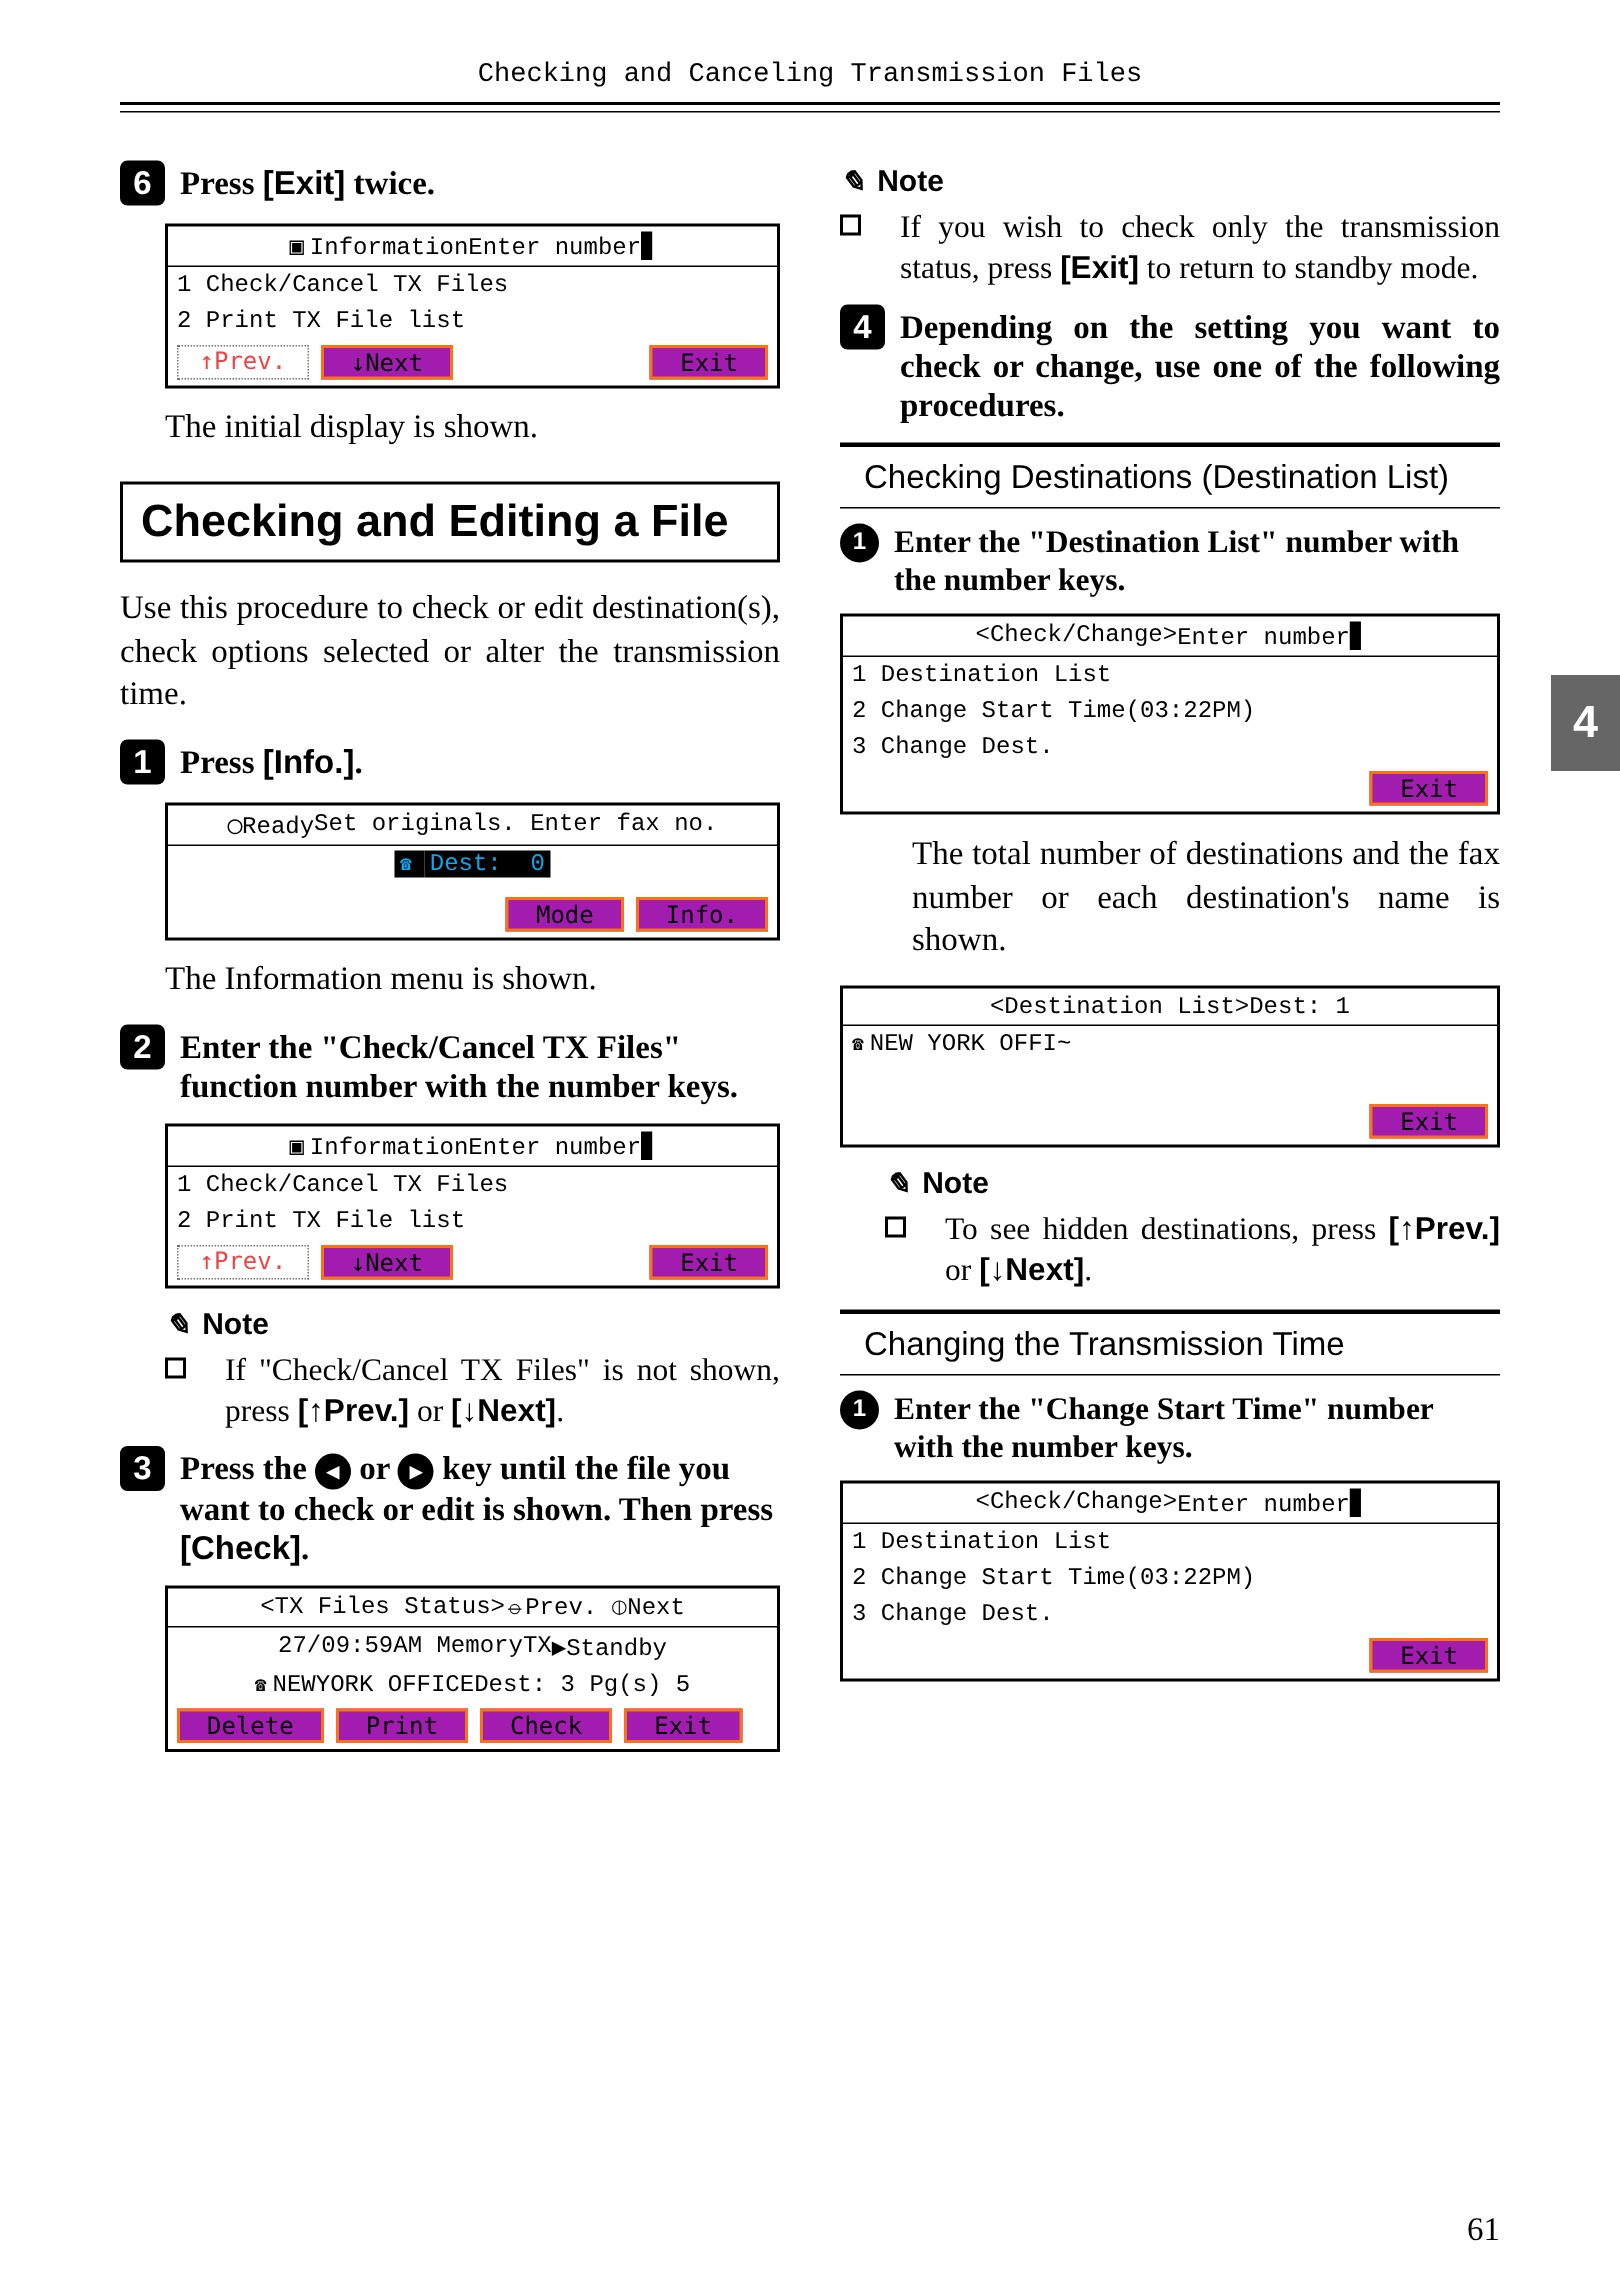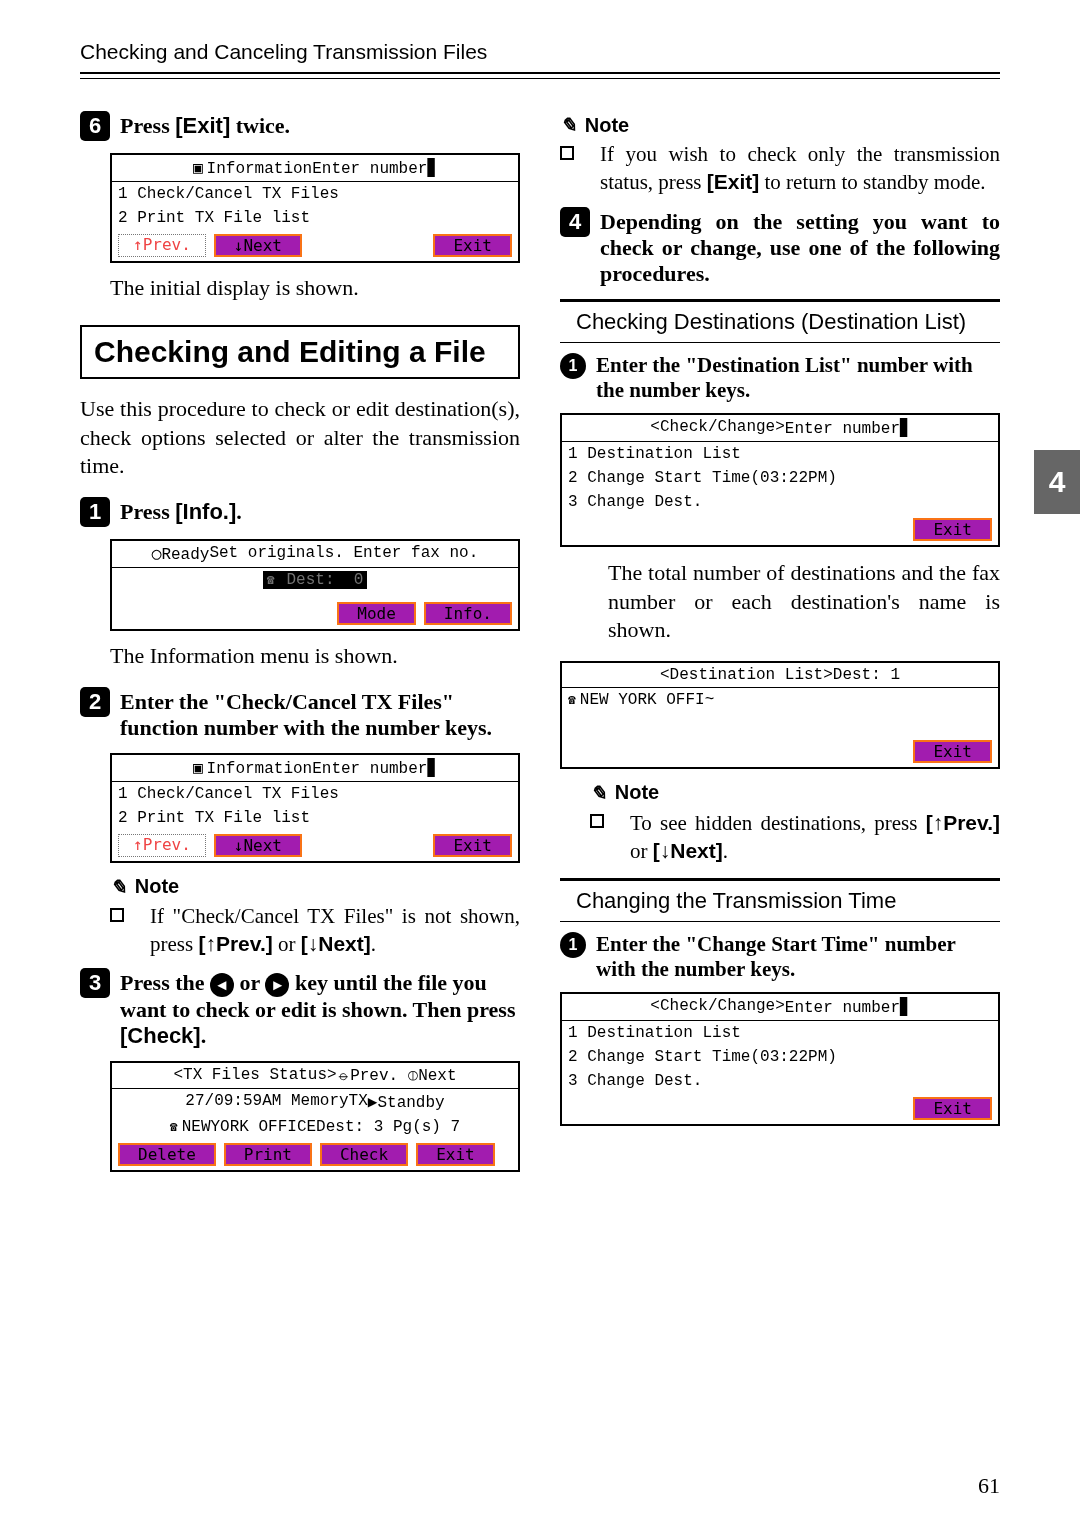--- a/index.html
+++ b/index.html
@@ -1,19 +1,19 @@
 <!DOCTYPE html>
 <html><head>
 <meta charset="utf-8">
 <style>
   *{box-sizing:border-box;margin:0;padding:0}
   body{font-family:Georgia,"Times New Roman",serif;color:#000;width:1080px;height:1529px;position:relative;background:#fff}
   .page{padding:40px 80px 40px 80px}
   .topline{border-top:2px solid #000;margin-bottom:4px}
-  .runhead{font-family:Liberation Sans, sans-serif;text-align:left;font-size:21px;margin-bottom:8px}
+  .runhead{font-family:Liberation Mono, monospace;text-align:center;font-size:18px;margin-bottom:8px}
   .rule-thin{border-top:1px solid #000;margin-bottom:26px}
   .cols{display:flex;gap:40px}
   .col{flex:1;min-width:0}
   .step-line{display:flex;align-items:flex-start;gap:10px;margin:6px 0 12px 0}
   .step-num{width:30px;height:30px;border-radius:5px;background:#000;color:#fff;font-family:Arial,Helvetica,sans-serif;font-weight:bold;font-size:22px;display:flex;align-items:center;justify-content:center;flex-shrink:0}
   .step-text{font-size:22px;font-weight:bold;padding-top:2px}
   .key{font-family:Arial,Helvetica,sans-serif;font-weight:bold}
   .lcd{border:2px solid #000;margin:6px 0 12px 30px;font-family:"Lucida Console","Courier New",monospace;font-size:16px}
   .lcd-row{padding:3px 6px}
   .lcd-split{display:flex;justify-content:center}
@@ -29,21 +29,21 @@
   .note-head.noin{margin-left:0}
   .pencil{font-style:italic;font-weight:bold}
   .note-item{display:flex;gap:26px;margin:4px 0 10px 30px;font-size:21px;line-height:1.3;text-align:justify}
   .note-item .box{width:14px;height:14px;border:2px solid #000;flex-shrink:0;margin-top:5px}
   .subhead{font-family:Arial,Helvetica,sans-serif;font-size:22px;margin:6px 0 6px 16px;line-height:1.3}
   .sub-rule-top{border-top:3px solid #000;margin:12px 0 0 0}
   .sub-rule-bot{border-top:1px solid #000;margin:6px 0 10px 0}
   .circ-step{display:flex;gap:10px;align-items:flex-start;margin:6px 0 10px 0}
   .circ-num{width:26px;height:26px;border-radius:50%;background:#000;color:#fff;font-family:Arial,sans-serif;font-weight:bold;display:flex;align-items:center;justify-content:center;flex-shrink:0}
   .circ-text{font-size:21px;font-weight:bold}
-  .inv{background:#000;color:#737373;padding:0 4px}
+  .inv{background:#000;color:#0ea5e9;padding:0 4px}
   .arrow-btn{display:inline-flex;align-items:center;justify-content:center;width:24px;height:24px;border-radius:50%;background:#000;color:#fff;font-size:16px}
   .side-tab{position:absolute;right:0;top:450px;width:46px;height:64px;background:#666;color:#fff;display:flex;align-items:center;justify-content:center;font-family:Arial,sans-serif;font-size:30px;font-weight:bold}
   .pagenum{position:absolute;bottom:30px;right:80px;font-size:22px}
   .dest-icon::before{content:"☎";font-size:13px;margin-right:4px}
   .info-icon::before{content:"▣";margin-right:4px}
   .cur::after{content:"▊"}
   .spacer{flex:1}
   .lcd .thin-sep{border-top:1px solid #000}
   .btngroup{display:flex;gap:8px}
 </style>
@@ -159,21 +159,21 @@
         <div class="lcd-row lcd-split">
           <span>&lt;TX Files Status&gt;</span>
           <span>⦵Prev. ⦶Next</span>
         </div>
         <div class="lcd-row lcd-split thin-sep">
           <span>27/09:59AM MemoryTX</span>
           <span>▶Standby</span>
         </div>
         <div class="lcd-row lcd-split">
           <span class="dest-icon"><span>NEWYORK OFFICE</span></span>
-          <span>Dest:  3 Pg(s)  7</span>
+          <span>Dest:  3 Pg(s)  5</span>
         </div>
         <div class="lcd-btnrow lcd-btnrow-nb">
           <div class="btngroup">
             <span class="lcd-btn">Delete</span>
             <span class="lcd-btn">Print</span>
             <span class="lcd-btn">Check</span>
             <span class="lcd-btn">Exit</span>
           </div>
         </div>
       </div>

